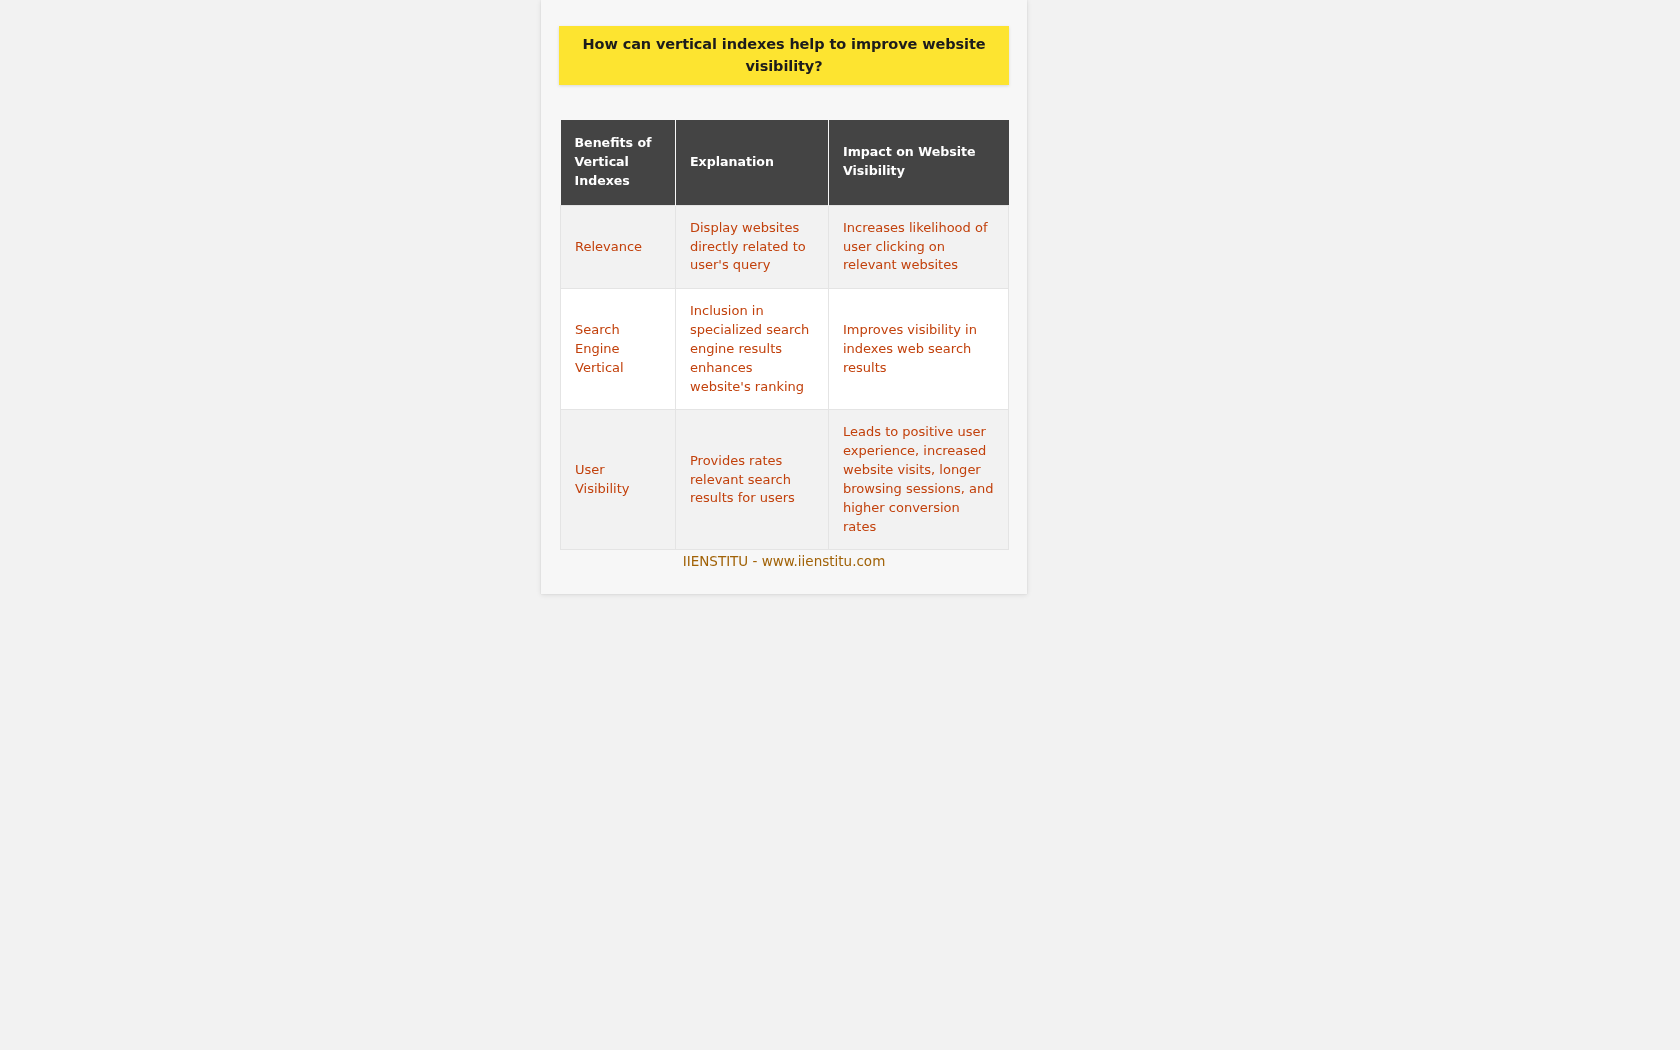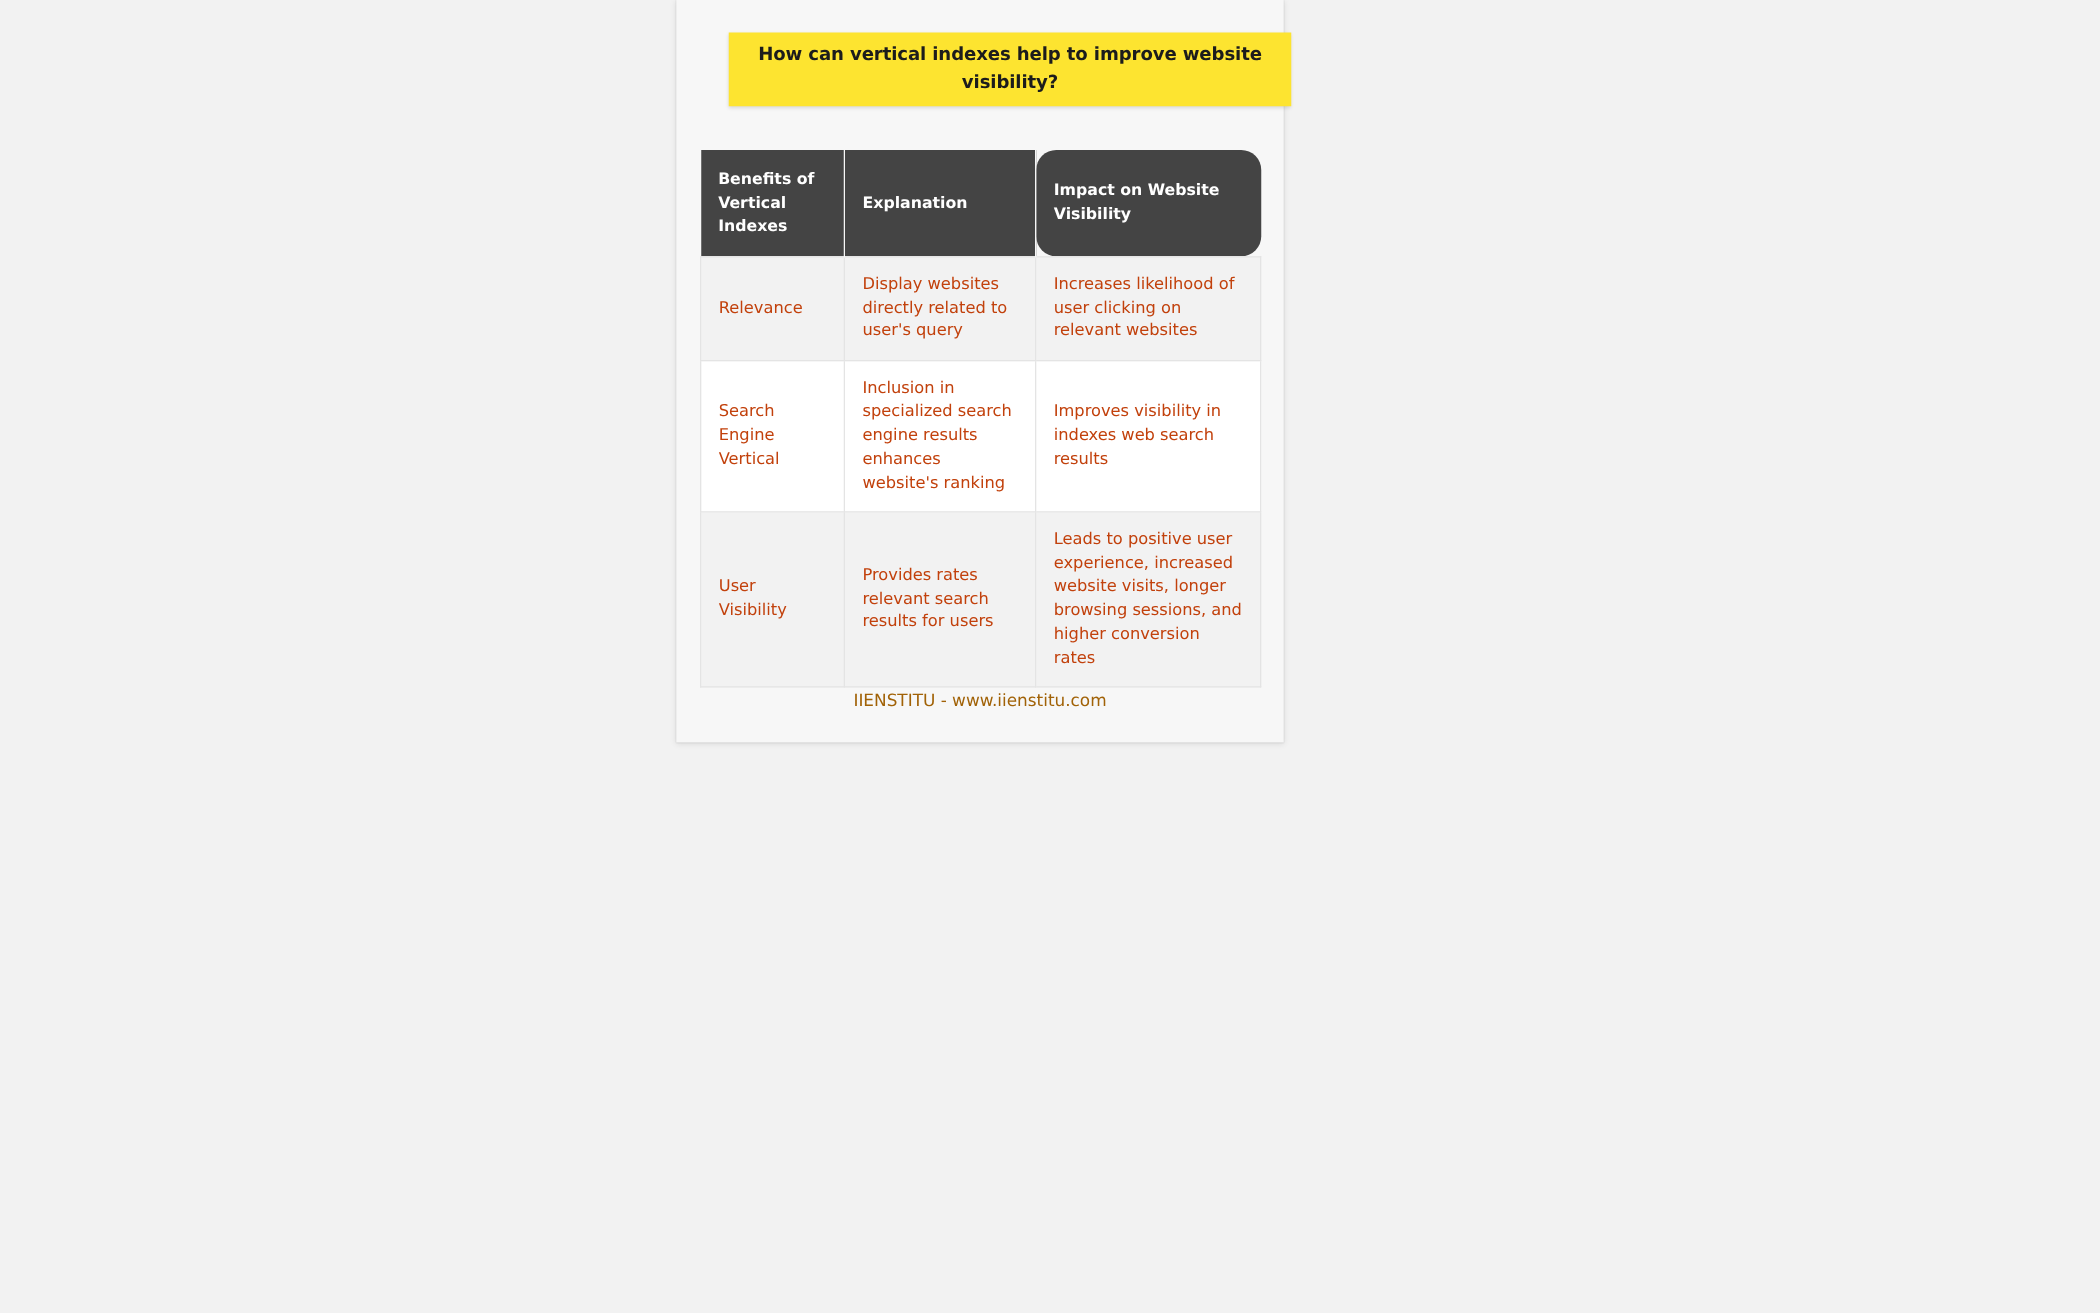--- a/index.html
+++ b/index.html
@@ -29,21 +29,20 @@
     top: 26px;
     width: 450px;
     height: 59px;
     background: #fde430;
     box-shadow: 0 1px 3px rgba(0,0,0,0.13);
     display: flex;
     align-items: center;
     justify-content: center;
     box-sizing: border-box;
     padding: 0 22px;
-    margin-left: 24px;
   }
 
   #title-text {
     font-size: 14.5px;
     font-weight: bold;
     color: #1c1c1c;
     text-align: center;
     line-height: 1.5;
     letter-spacing: -0.1px;
   }
@@ -66,21 +65,21 @@
     color: #ffffff;
     font-size: 12.6px;
     font-weight: bold;
     text-align: left;
     vertical-align: middle;
     padding: 14px 14px;
     line-height: 1.5;
     border-right: 1px solid #f7f7f7;
     box-sizing: border-box;
   }
-  thead th:last-child { border-right: none; border-radius: 16px; }
+  thead th:last-child { border-right: none; }
 
   tbody td {
     font-size: 13px;
     color: #c2410c;
     text-align: left;
     vertical-align: middle;
     padding: 13px 14px;
     line-height: 1.45;
     border: 1px solid #e4e4e4;
     box-sizing: border-box;

